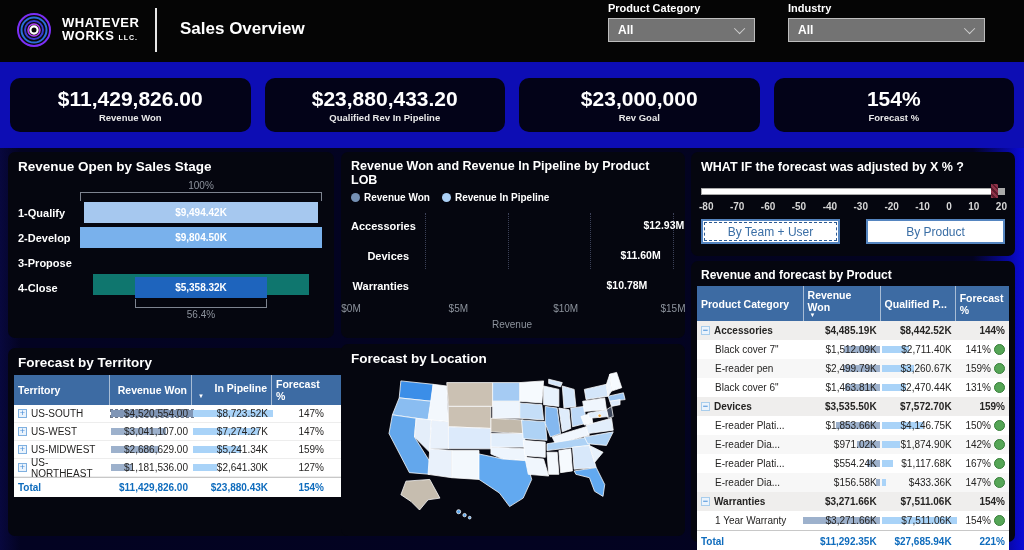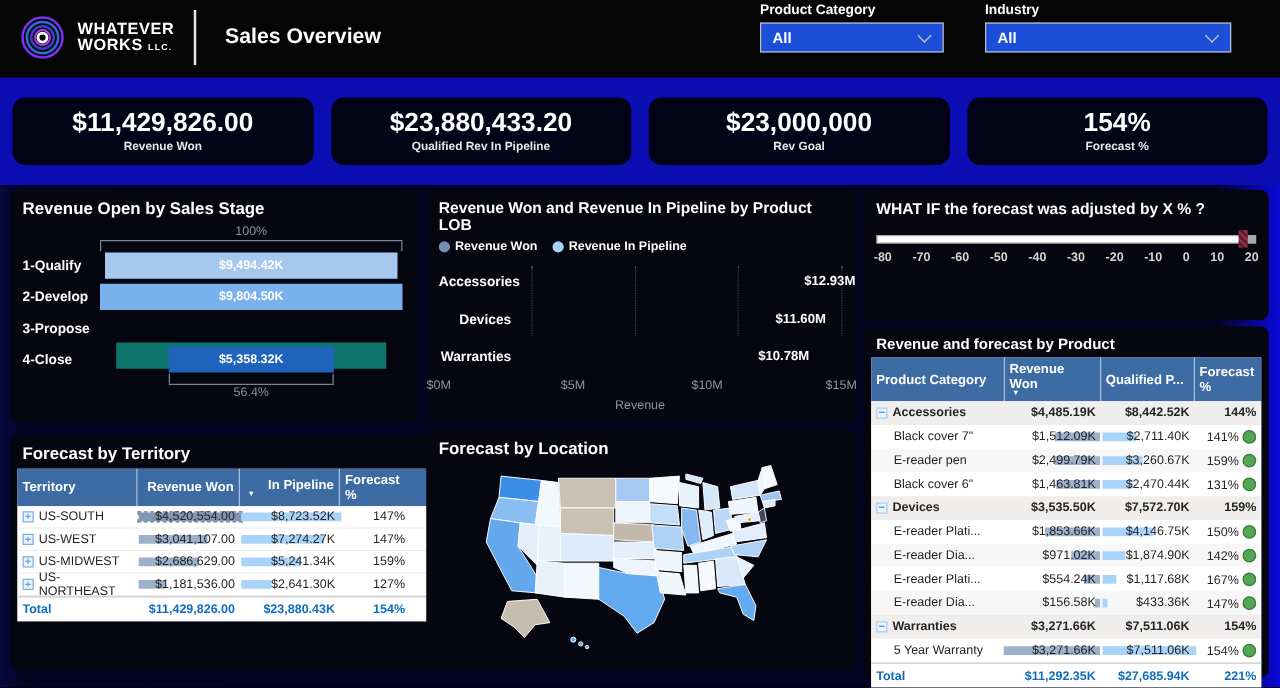--- a/index.html
+++ b/index.html
@@ -9,21 +9,21 @@
 
   
   .topbar { position:absolute; top:0; left:0; width:1024px; height:62px; background:#050505; }
   .logo { position:absolute; left:14px; top:8px; display:flex; align-items:center; gap:8px; }
   .logo-text { color:#fff; font-weight:bold; line-height:13px; font-size:13px; letter-spacing:.5px; }
   .logo-text .llc { font-size:7px; font-weight:bold; letter-spacing:1px; }
   .tdivider { position:absolute; left:155px; top:8px; width:2px; height:44px; background:#e8e8e8; }
   .page-title { position:absolute; left:180px; top:19px; color:#fff; font-size:17px; font-weight:bold; }
   .filter { position:absolute; top:2px; }
   .filter .flabel { color:#fff; font-size:11px; font-weight:bold; margin-bottom:4px; }
-  .selbox { height:24px; border:1px solid #bdbdbd; background:#1d4ed8; color:#fff; font-size:12px; font-weight:bold;
+  .selbox { height:24px; border:1px solid #bdbdbd; background:#737373; color:#fff; font-size:12px; font-weight:bold;
             display:flex; align-items:center; justify-content:space-between; padding:0 9px; cursor:pointer; }
   .chev { width:8px; height:8px; border-left:1.6px solid #cfcfcf; border-bottom:1.6px solid #cfcfcf;
           transform:rotate(-45deg) translateY(-2px); }
 
   
   .kpi-band { position:absolute; top:62px; left:0; width:1024px; height:86px; background:#0d0db4;
               display:flex; align-items:center; gap:14px; padding:0 10px; }
   .kpi-card { flex:1; height:54px; background:#030318; border-radius:10px; display:flex; flex-direction:column;
               align-items:center; justify-content:center; }
   .kpi-value { color:#fff; font-size:21px; font-weight:bold; line-height:24px; }
@@ -313,20 +313,24 @@
           <span>-70</span>
           <span>-60</span>
           <span>-50</span>
           <span>-40</span>
           <span>-30</span>
           <span>-20</span>
           <span>-10</span>
           <span>0</span>
           <span>10</span>
           <span>20</span>
+      </div>
+      <div class="wbtns">
+        <div class="wbtn sel">By Team + User</div>
+        <div class="wbtn">By Product</div>
       </div>
     </div>
 
     <div class="panel p-terr">
       <div class="ptitle">Forecast by Territory</div>
       <div class="moreopts">...</div>
       <div class="ttable">
         <div class="thead t-h">
           <div class="hc terr">Territory</div>
           <div class="hc r won">Revenue Won</div>
@@ -516,21 +520,21 @@
         <div class="prow group">
           <div class="c pname">
               <span class="minicon">−</span>
               <span>Warranties</span>
             </div>
           <div class="c pwon num"><span class="val">$3,271.66K</span></div>
           <div class="c pqual num"><span class="val">$7,511.06K</span></div>
           <div class="c pfc">154%</div>
         </div>
         <div class="prow">
-          <div class="c pname ind">5 Year Warranty</div>
+          <div class="c pname ind">1 Year Warranty</div>
           <div class="c pwon num"><span class="dbar grey" style="width: 100%;"></span><span class="val">$3,271.66K</span></div>
           <div class="c pqual num"><span class="dbar blue" style="width: 100%;"></span><span class="val">$7,511.06K</span></div>
           <div class="c pfc"><span>154%</span><span class="dot"></span></div>
         </div>
         <div class="totalrow">
           <div class="c pname">Total</div>
           <div class="c pwon num">$11,292.35K</div>
           <div class="c pqual num">$27,685.94K</div>
           <div class="c pfc">221%</div>
         </div>

